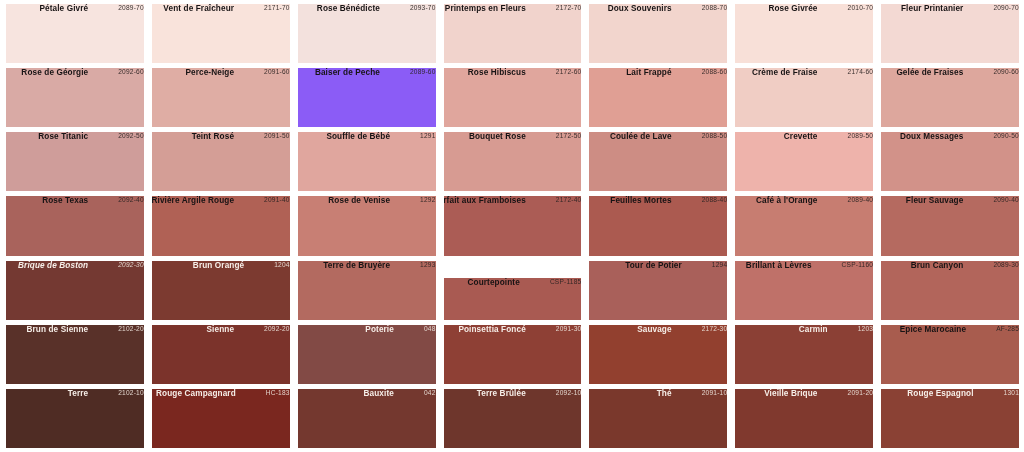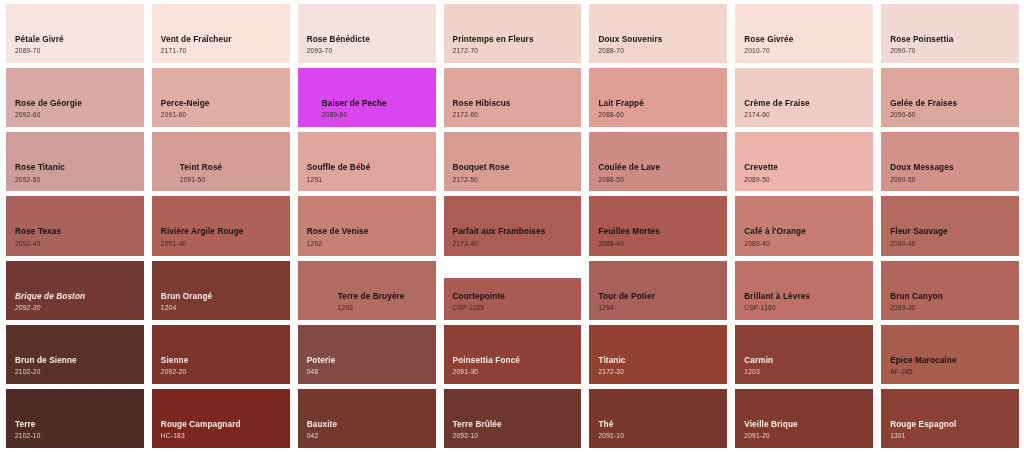--- a/index.html
+++ b/index.html
@@ -22,25 +22,26 @@
     grid-template-rows: repeat(7, 1fr);
     column-gap: 8px;
     row-gap: 5px;
     width: 1024px;
     height: 452px;
     padding: 4px 5px 4px 6px;
   }
   .swatch {
     position: relative;
     display: flex;
-    flex-direction: column;
+    flex-direction: row;
     justify-content: flex-end;
     padding: 0 0 8px 9px;
     overflow: hidden;
     min-width: 0;
+    gap: 30px;
   }
   .swatch-name {
     font-size: 8.2px;
     font-weight: 700;
     line-height: 1.25;
     letter-spacing: 0.12px;
     white-space: nowrap;
     margin: 0 0 2px 0;
   }
   .swatch-code {
@@ -79,32 +80,32 @@
     </div>
     <div class="swatch text-dark" style="background: rgb(242, 213, 205);">
       <div class="swatch-name">Doux Souvenirs</div>
       <div class="swatch-code">2088-70</div>
     </div>
     <div class="swatch text-dark" style="background: rgb(248, 224, 216);">
       <div class="swatch-name">Rose Givrée</div>
       <div class="swatch-code">2010-70</div>
     </div>
     <div class="swatch text-dark" style="background: rgb(243, 217, 211);">
-      <div class="swatch-name">Rose Poinsettia</div>
+      <div class="swatch-name">Fleur Printanier</div>
       <div class="swatch-code">2090-70</div>
     </div>
     <div class="swatch text-dark" style="background: rgb(217, 170, 165);">
       <div class="swatch-name">Rose de Géorgie</div>
       <div class="swatch-code">2092-60</div>
     </div>
     <div class="swatch text-dark" style="background: rgb(223, 173, 164);">
       <div class="swatch-name">Perce-Neige</div>
       <div class="swatch-code">2091-60</div>
     </div>
-    <div class="swatch text-dark" style="background: #d946ef; padding-left: 24px;">
+    <div class="swatch text-dark" style="background: #8b5cf6; padding-left: 24px;">
       <div class="swatch-name">Baiser de Peche</div>
       <div class="swatch-code">2089-60</div>
     </div>
     <div class="swatch text-dark" style="background: rgb(224, 166, 157);">
       <div class="swatch-name">Rose Hibiscus</div>
       <div class="swatch-code">2172-60</div>
     </div>
     <div class="swatch text-dark" style="background: rgb(224, 159, 148);">
       <div class="swatch-name">Lait Frappé</div>
       <div class="swatch-code">2088-60</div>
@@ -211,21 +212,21 @@
     </div>
     <div class="swatch text-light" style="background: rgb(130, 74, 69);">
       <div class="swatch-name">Poterie</div>
       <div class="swatch-code">048</div>
     </div>
     <div class="swatch text-light" style="background: rgb(142, 64, 53);">
       <div class="swatch-name">Poinsettia Foncé</div>
       <div class="swatch-code">2091-30</div>
     </div>
     <div class="swatch text-light" style="background: rgb(146, 64, 47);">
-      <div class="swatch-name">Titanic</div>
+      <div class="swatch-name">Sauvage</div>
       <div class="swatch-code">2172-30</div>
     </div>
     <div class="swatch text-light" style="background: rgb(139, 64, 53);">
       <div class="swatch-name">Carmin</div>
       <div class="swatch-code">1203</div>
     </div>
     <div class="swatch text-dark" style="background: rgb(168, 92, 78);">
       <div class="swatch-name">Épice Marocaine</div>
       <div class="swatch-code">AF-285</div>
     </div>

